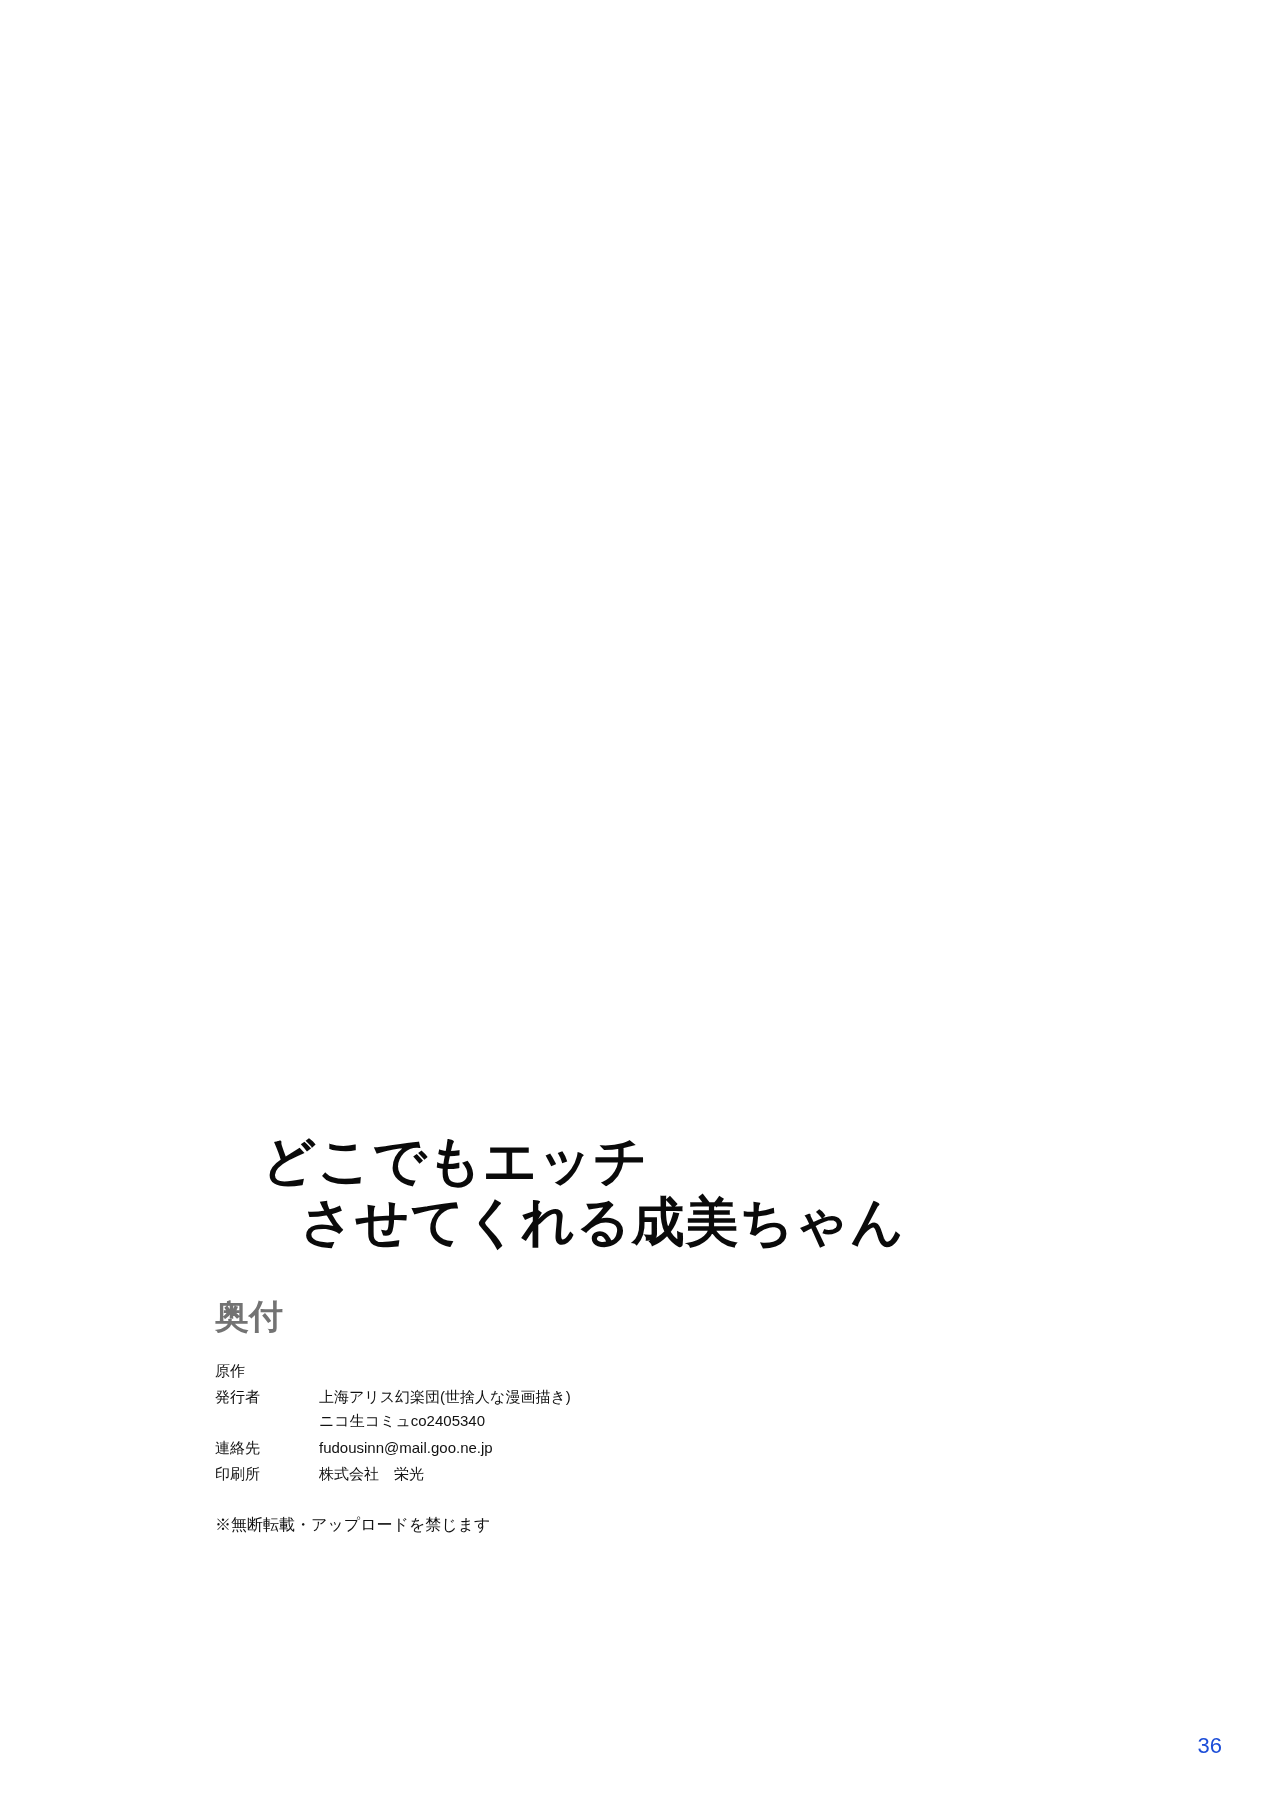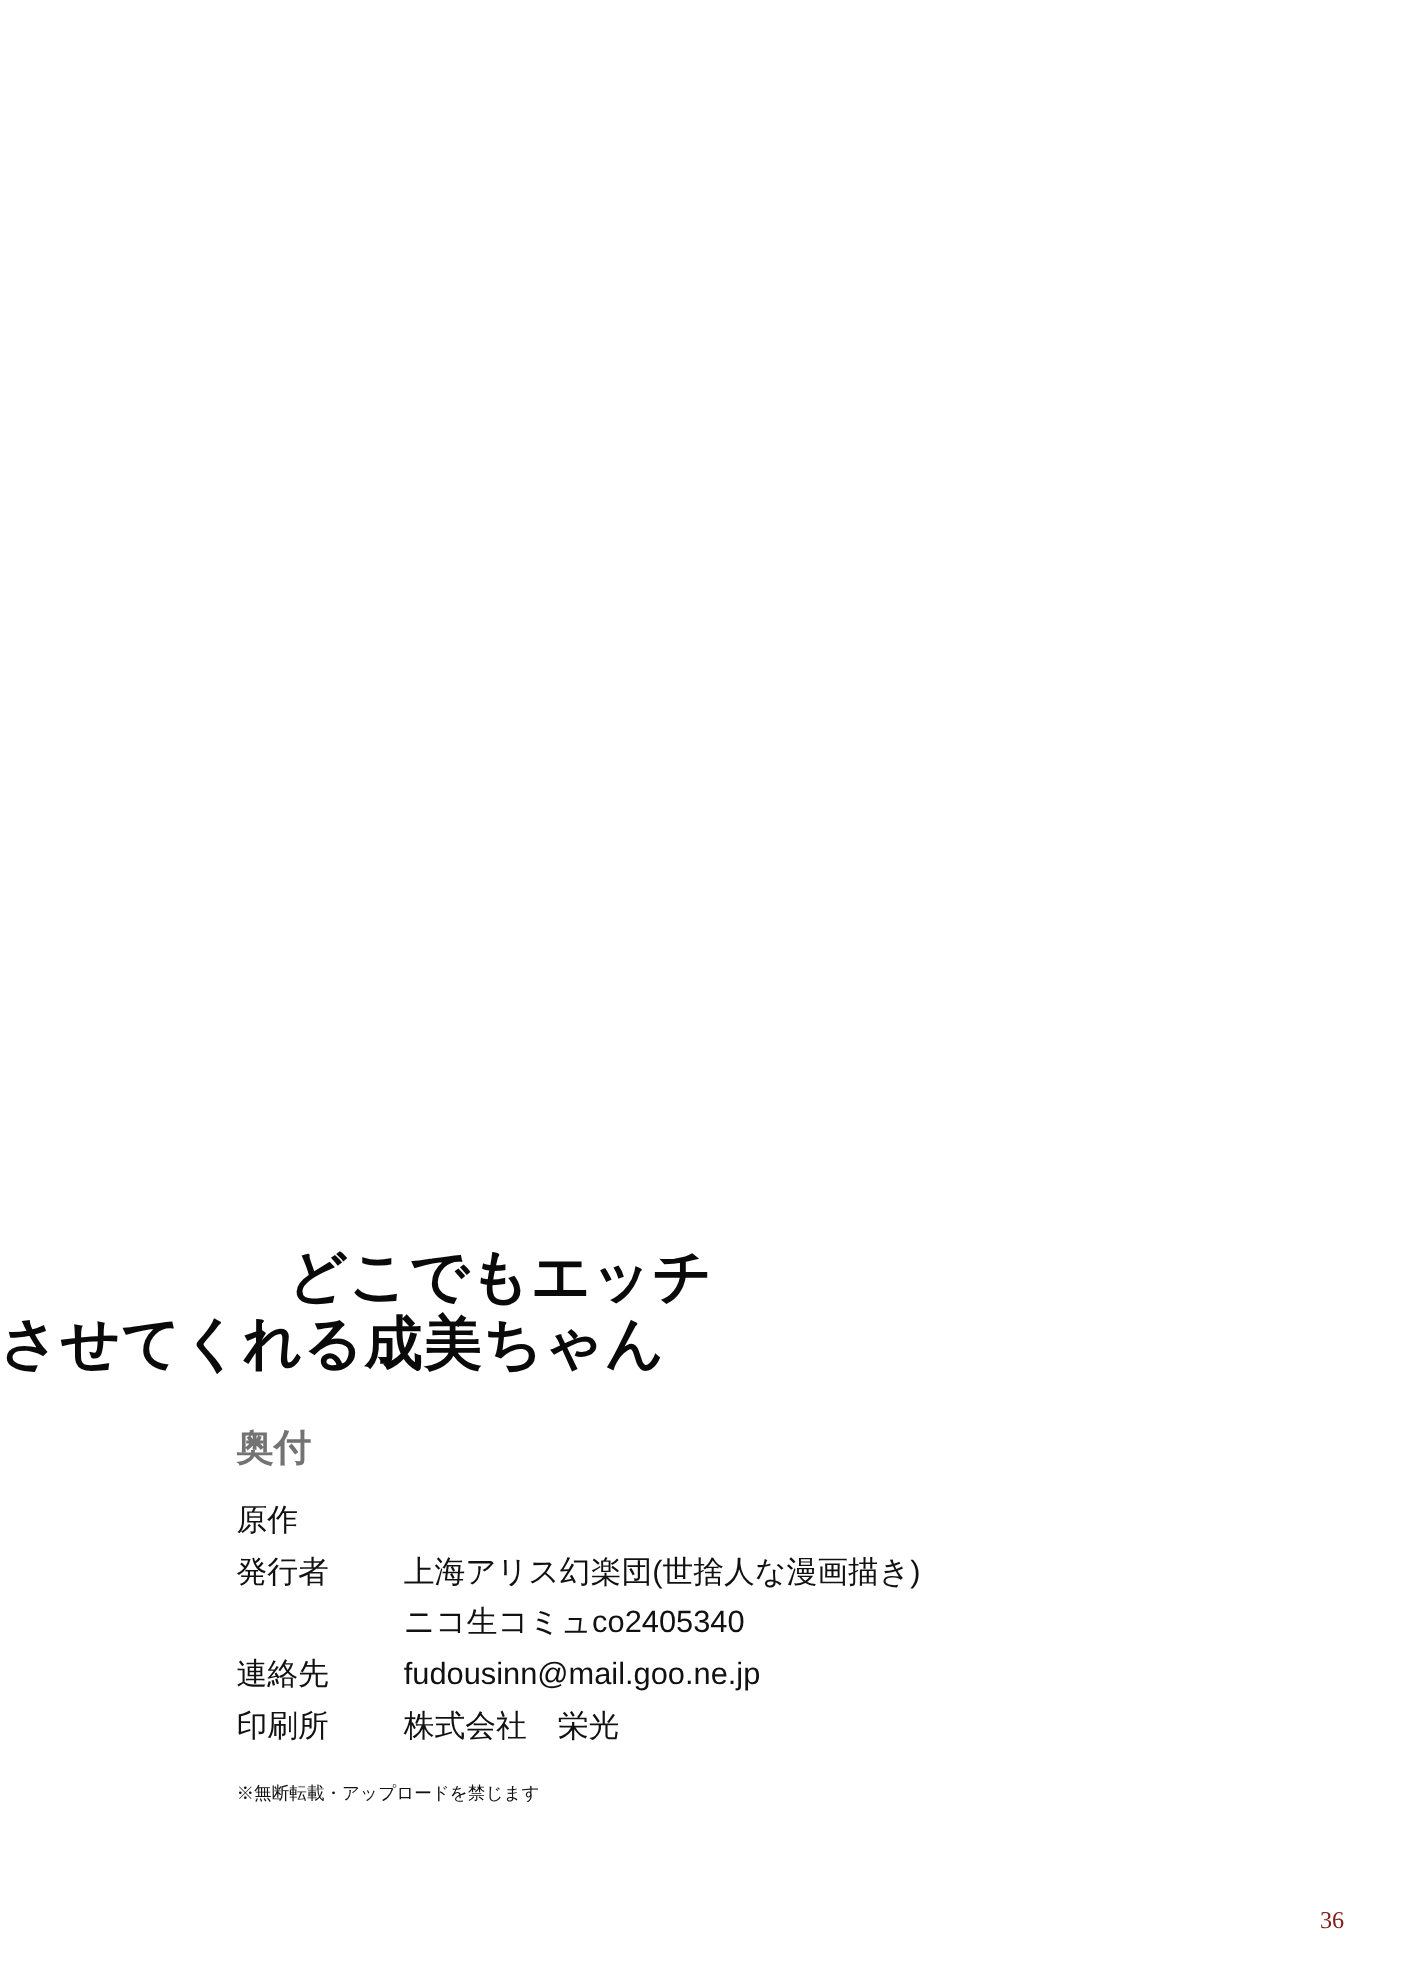--- a/index.html
+++ b/index.html
@@ -31,45 +31,44 @@
   .title-line {
     font-family: "DejaVu Sans", sans-serif;
     font-weight: bold;
     font-size: 53px;
     letter-spacing: 1px;
     line-height: 1.16;
     color: #0a0a0a;
     white-space: nowrap;
   }
   .title-line-1 { margin-left: 262px; }
-  .title-line-2 { }
+  .title-line-2 { margin-left: 300px; }
 
   
   .colophon {
     position: absolute;
     left: 215px;
     top: 1296px;
     width: 880px;
   }
   .colophon-heading {
     font-family: "DejaVu Sans", sans-serif;
     font-weight: bold;
     font-size: 34px;
     line-height: 1.2;
     margin-bottom: 22px;
     color: #737373;
   }
   .info-row {
     display: flex;
     align-items: flex-start;
-    font-size: 28px;
+    font-size: 15px;
     line-height: 1.62;
     color: #111111;
     margin-bottom: 2px;
-    gap: 48px;
   }
   .info-label {
     flex: 0 0 96px;
     white-space: nowrap;
   }
   .info-values {
     flex: 1 1 auto;
     padding-left: 8px;
   }
   .info-value {
@@ -86,22 +85,21 @@
     color: #111111;
     white-space: nowrap;
   }
 
   
   .page-number {
     position: absolute;
     right: 58px;
     bottom: 48px;
     font-size: 22px;
-    color: #7f1d1d;
-    font-family: Liberation Serif, serif;
+    color: #1d4ed8;
   }
 </style>
 </head>
 <body>
 
 <div class="page">
 
   <div class="title-block">
     <div class="title-line title-line-1">どこでもエッチ</div>
     <div class="title-line title-line-2">させてくれる成美ちゃん</div>

